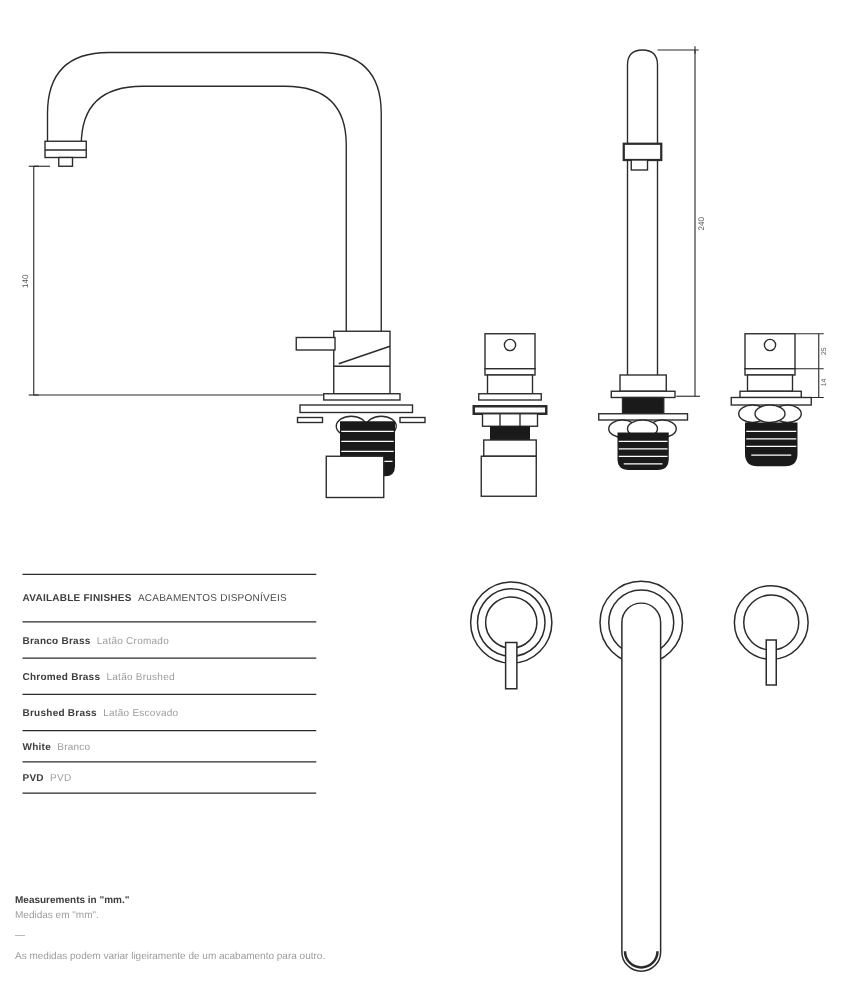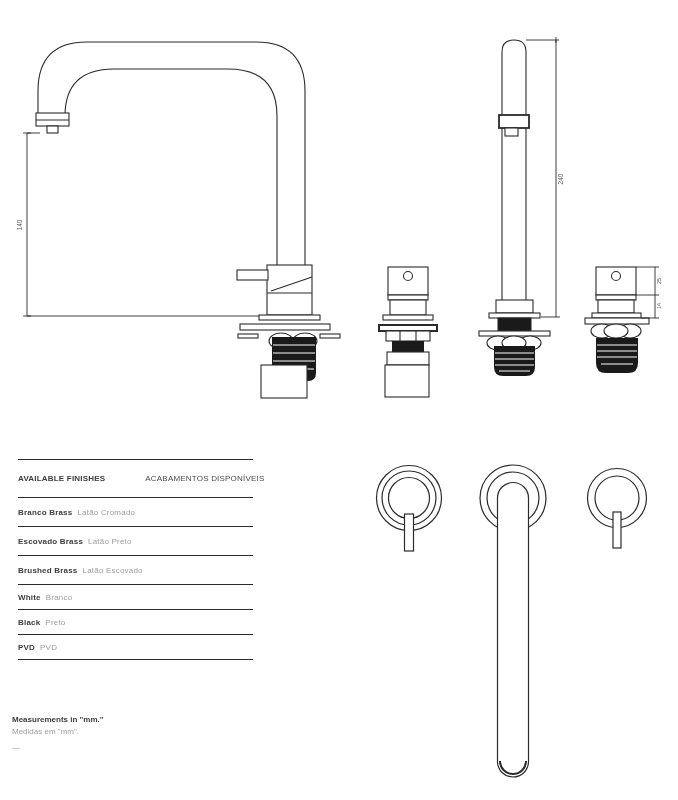--- a/index.html
+++ b/index.html
@@ -19,21 +19,21 @@
     border-bottom:1.5px solid #2b2b2b;
   }
   .f-row{
     box-sizing:border-box;height:29px;border-top:1.5px solid #2b2b2b;
     display:flex;align-items:center;gap:5px;font-size:8px;white-space:nowrap;
   }
   .f-header{height:38px;}
   .f-sm{height:25px;}
   .en{font-weight:bold;color:#3d3d3d;letter-spacing:.2px;}
   .pt{color:#9c9c9c;letter-spacing:.2px;}
-  .f-header .pt{color:#4a4a4a;margin-left:35px;}
+  .f-header .pt{color:#4a4a4a;}
 
   
   .notes{position:absolute;left:12px;top:714px;font-size:8px;line-height:12px;}
   .notes p{margin:0;}
   .n-bold{font-weight:bold;color:#3d3d3d;}
   .n-gray{color:#9c9c9c;}
   .n-dash{margin:4px 0 5px 0 !important;}
 </style>
 </head>
 <body>
@@ -187,40 +187,37 @@
   <section class="finishes">
     <div class="f-row f-header">
       <span class="en">AVAILABLE FINISHES</span>
       <span class="pt">ACABAMENTOS DISPONÍVEIS</span>
     </div>
     <div class="f-row">
       <span class="en">Branco Brass</span>
       <span class="pt">Latão Cromado</span>
     </div>
     <div class="f-row">
-      <span class="en">Escovado Brass</span>
-      <span class="pt">Latão Preto</span>
+      <span class="en">Chromed Brass</span>
+      <span class="pt">Latão Brushed</span>
     </div>
     <div class="f-row">
       <span class="en">Brushed Brass</span>
       <span class="pt">Latão Escovado</span>
     </div>
     <div class="f-row f-sm">
       <span class="en">White</span>
       <span class="pt">Branco</span>
-    </div>
-    <div class="f-row f-sm">
-      <span class="en">Black</span>
-      <span class="pt">Preto</span>
     </div>
     <div class="f-row f-sm">
       <span class="en">PVD</span>
       <span class="pt">PVD</span>
     </div>
   </section>
 
   <div class="notes">
     <p class="n-bold">Measurements in "mm."</p>
     <p class="n-gray">Medidas em "mm".</p>
     <p class="n-gray n-dash">—</p>
+    <p class="n-gray">As medidas podem variar ligeiramente de um acabamento para outro.</p>
   </div>
 
 </div>
 
 </body></html>

